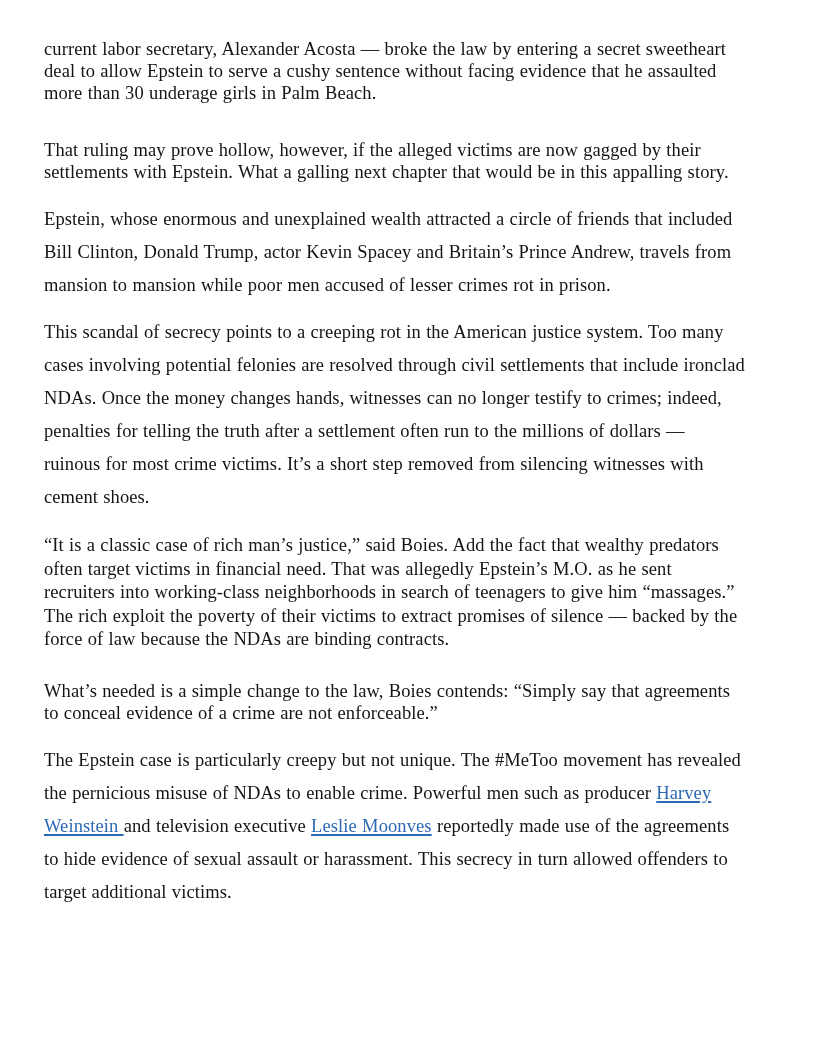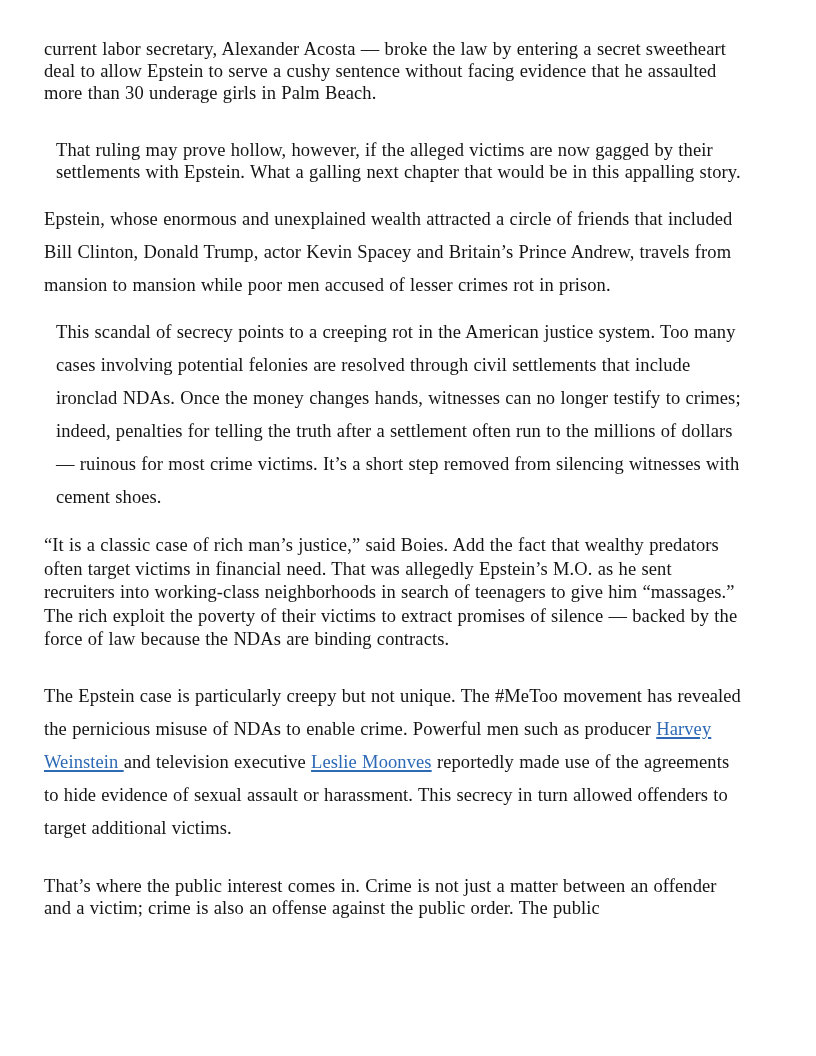--- a/index.html
+++ b/index.html
@@ -27,21 +27,21 @@
     word-spacing: 0.5px;
   }
   
   .p-tight { line-height: 22px; }
   
   .p-mid   { line-height: 23.5px; }
   
   .p-loose { line-height: 33px; }
 
   .mb-xl   { margin-bottom: 35px; }
-  .mb-lg   { margin-bottom: 20px; margin-left: 12px; }
+  .mb-lg   { margin-bottom: 20px; }
   .mb-md   { margin-bottom: 14px; }
   .mb-gap  { margin-bottom: 28px; }
   .mb-huge { margin-bottom: 30px; }
 
   a.article-link {
     color: #2d69b4;
     text-decoration: underline;
     text-decoration-thickness: 1.5px;
     text-underline-offset: 2px;
     cursor: pointer;
@@ -55,18 +55,18 @@
   <p class="para p-tight mb-xl"><span>current labor secretary, Alexander Acosta — broke the law by entering a secret sweetheart deal to allow Epstein to serve a cushy sentence without facing evidence that he assaulted more than 30 underage girls in Palm Beach.</span></p>
 
   <p class="para p-tight mb-lg"><span>That ruling may prove hollow, however, if the alleged victims are now gagged by their settlements with Epstein. What a galling next chapter that would be in this appalling story.</span></p>
 
   <p class="para p-loose mb-md"><span>Epstein, whose enormous and unexplained wealth attracted a circle of friends that included Bill Clinton, Donald Trump, actor Kevin Spacey and Britain’s Prince Andrew, travels from mansion to mansion while poor men accused of lesser crimes rot in prison.</span></p>
 
   <p class="para p-loose mb-lg"><span>This scandal of secrecy points to a creeping rot in the American justice system. Too many cases involving potential felonies are resolved through civil settlements that include ironclad NDAs. Once the money changes hands, witnesses can no longer testify to crimes; indeed, penalties for telling the truth after a settlement often run to the millions of dollars — ruinous for most crime victims. It’s a short step removed from silencing witnesses with cement shoes.</span></p>
 
   <p class="para p-mid mb-gap"><span>“It is a classic case of rich man’s justice,” said Boies. Add the fact that wealthy predators often target victims in financial need. That was allegedly Epstein’s M.O. as he sent recruiters into working-class neighborhoods in search of teenagers to give him “massages.” The rich exploit the poverty of their victims to extract promises of silence — backed by the force of law because the NDAs are binding contracts.</span></p>
 
+  <p class="para p-tight mb-lg"><span>What’s needed is a simple change to the law, Boies contends: “Simply say that agreements to conceal evidence of a crime are not enforceable.”</span></p>
 
   <p class="para p-loose mb-huge"><span>The Epstein case is particularly creepy but not unique. The #MeToo movement has revealed the pernicious misuse of NDAs to enable crime. Powerful men such as producer </span><a class="article-link" href="#">Harvey Weinstein </a><span>and television executive </span><a class="article-link" href="#">Leslie Moonves</a><span> reportedly made use of the agreements to hide evidence of sexual assault or harassment. This secrecy in turn allowed offenders to target additional victims.</span></p>
 
-  <p class="para p-tight"><span>That’s where the public interest comes in. Crime is not just a matter between an offender and a victim; crime is also an offense against the public order. The public</span></p>
 
 </main>
 
 </body></html>

